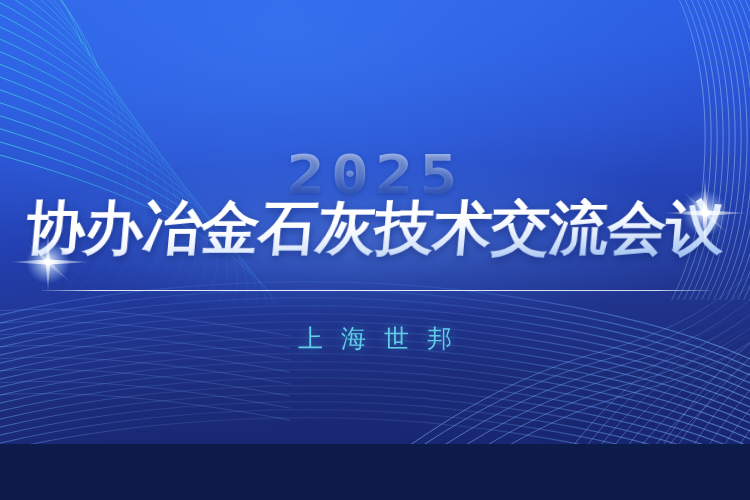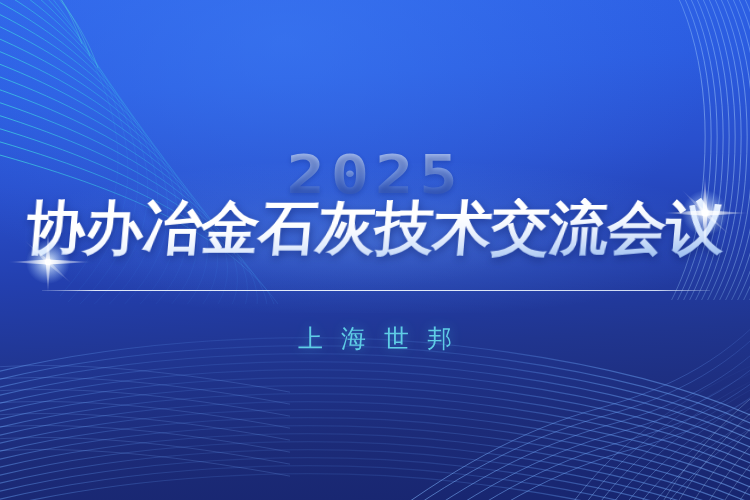--- a/index.html
+++ b/index.html
@@ -3,21 +3,21 @@
 <meta charset="utf-8">
 <style>
   html, body {
     margin: 0;
     padding: 0;
     background: #0d1b4b;
   }
   #banner {
     position: relative;
     width: 750px;
-    height: 500px;
+    height: 444px;
     overflow: hidden;
     font-family: "Liberation Sans", "DejaVu Sans", sans-serif;
     background:
       radial-gradient(ellipse 700px 420px at 38% 8%,
           rgba(62,126,245,0.55) 0%, rgba(62,126,245,0.0) 62%),
       linear-gradient(176deg,
           #2e63e8 0%,
           #2b5ce0 18%,
           #2950ce 34%,
           #233fae 52%,

